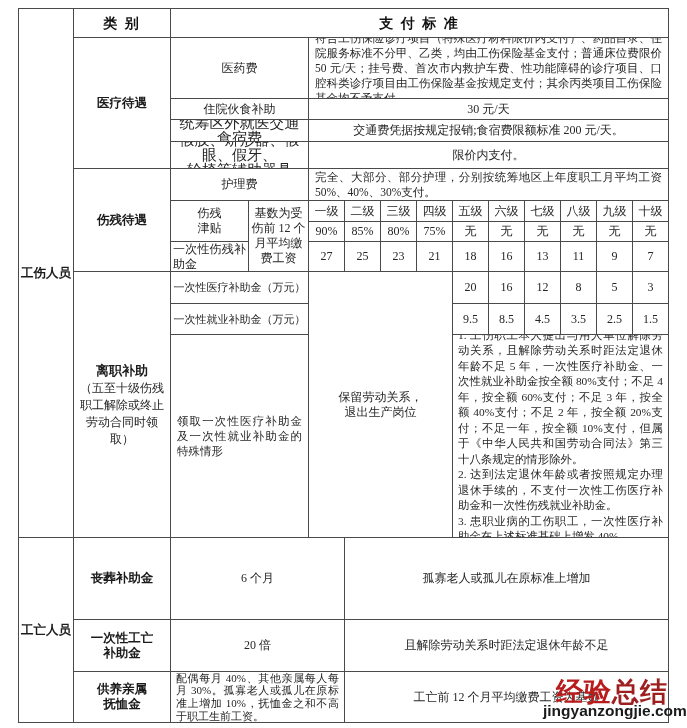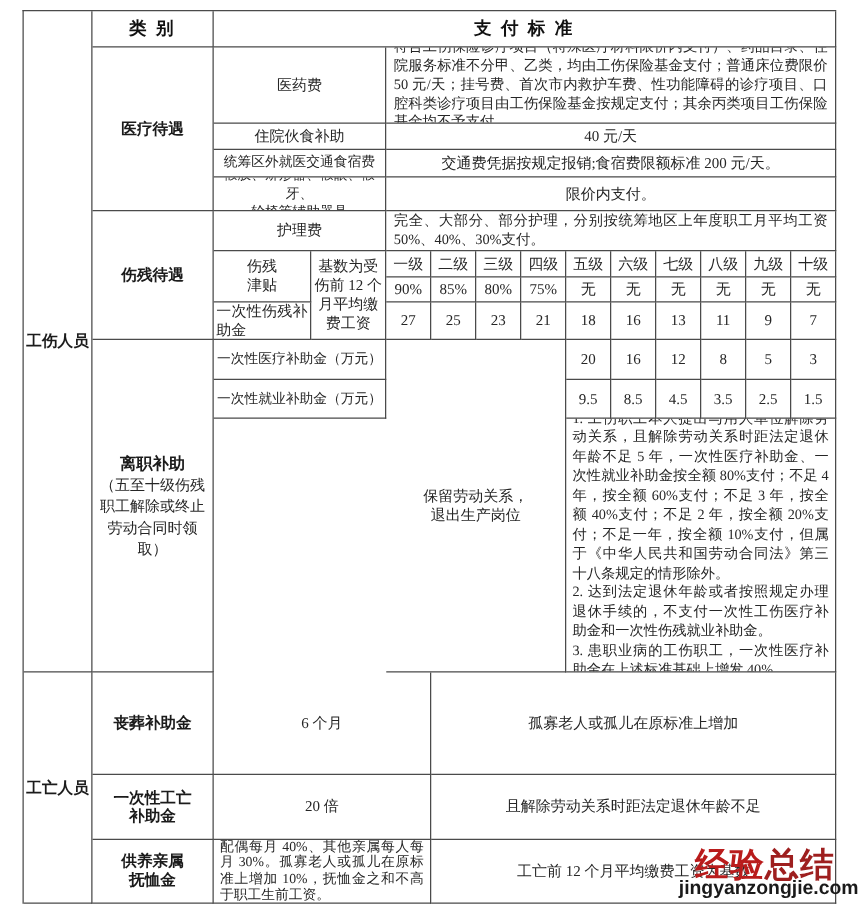--- a/index.html
+++ b/index.html
@@ -24,21 +24,21 @@
     text-align:center;
     font-size:12px;line-height:15px;
     padding:1px 2px;box-sizing:border-box;
     overflow:hidden;
   }
   .b{font-weight:bold;color:#1b1b1b;font-size:12.5px;}
   .hdr{font-weight:bold;font-size:14px;letter-spacing:2px;color:#111;}
   .left{justify-content:flex-start;text-align:justify;}
   .txt{font-size:11.5px;line-height:15px;text-align:justify;padding:2px 6px;}
   .pre{white-space:pre-line;}
-  .sm{font-size:11px;}
+  .sm{font-size:15px;}
   .nowrap{white-space:nowrap;font-size:11px;}
   .rules{font-size:11.4px;line-height:15.5px;text-align:justify;align-items:flex-start;padding:3px 5px;}
   .col{flex-direction:column;}
   .note{font-weight:normal;font-size:12px;line-height:17px;}
   .title{font-weight:bold;font-size:13px;line-height:19px;color:#1b1b1b;}
   .dep{font-size:11px;line-height:12.7px;text-align:justify;padding:2px 5px;}
   .wm{position:absolute;z-index:5;font-weight:bold;white-space:nowrap;}
   .wm-main{left:556px;top:674px;font-size:27px;letter-spacing:1px;}
   .wm-site{left:543px;top:702px;font-size:15.5px;color:#1a1a1a;font-family:"Liberation Sans","DejaVu Sans",sans-serif;}
 </style>
@@ -50,21 +50,21 @@
   <div class="c b" style="grid-area:1/1/13/2">工伤人员</div>
   <div class="c hdr" style="grid-area:1/2/2/3">类 别</div>
 
   <div class="c b" style="grid-area:13/1/16/2">工亡人员</div>
   <div class="c b" style="grid-area:2/2/6/3">医疗待遇</div>
 
   <div class="c hdr" style="grid-area:1/3/2/15">支 付 标 准</div>
   <div class="c" style="grid-area:2/3/3/5">医药费</div>
   <div class="c txt left" style="grid-area:2/5/3/15">符合工伤保险诊疗项目（特殊医疗材料限价内支付）、药品目录、住院服务标准不分甲、乙类，均由工伤保险基金支付；普通床位费限价 50 元/天；挂号费、首次市内救护车费、性功能障碍的诊疗项目、口腔科类诊疗项目由工伤保险基金按规定支付；其余丙类项目工伤保险基金均不予支付。</div>
   <div class="c" style="grid-area:3/3/4/5">住院伙食补助</div>
-  <div class="c" style="grid-area:3/5/4/15">40 元/天</div>
+  <div class="c" style="grid-area:3/5/4/15">30 元/天</div>
   <div class="c sm" style="grid-area:4/3/5/5">统筹区外就医交通食宿费</div>
   <div class="c" style="grid-area:4/5/5/15">交通费凭据按规定报销;食宿费限额标准 200 元/天。</div>
   <div class="c sm pre" style="grid-area:5/3/6/5">假肢、矫形器、假眼、假牙、
 轮椅等辅助器具</div>
   <div class="c" style="grid-area:5/5/6/15">限价内支付。</div>
 
   <div class="c b" style="grid-area:6/2/10/3">伤残待遇</div>
   <div class="c" style="grid-area:6/3/7/5">护理费</div>
   <div class="c txt left" style="grid-area:6/5/7/15">完全、大部分、部分护理，分别按统筹地区上年度职工月平均工资 50%、40%、30%支付。</div>
 
@@ -121,20 +121,21 @@
   <div class="c" style="grid-area:10/14/11/15">3</div>
 
   <div class="c nowrap" style="grid-area:11/3/12/5">一次性就业补助金（万元）</div>
   <div class="c" style="grid-area:11/9/12/10">9.5</div>
   <div class="c" style="grid-area:11/10/12/11">8.5</div>
   <div class="c" style="grid-area:11/11/12/12">4.5</div>
   <div class="c" style="grid-area:11/12/12/13">3.5</div>
   <div class="c" style="grid-area:11/13/12/14">2.5</div>
   <div class="c" style="grid-area:11/14/12/15">1.5</div>
 
+  <div class="c txt" style="grid-area:12/3/13/5">领取一次性医疗补助金及一次性就业补助金的特殊情形</div>
   <div class="c rules col" style="grid-area:12/9/13/15">
     <div>1. 工伤职工本人提出与用人单位解除劳动关系，且解除劳动关系时距法定退休年龄不足 5 年，一次性医疗补助金、一次性就业补助金按全额 80%支付；不足 4 年，按全额 60%支付；不足 3 年，按全额 40%支付；不足 2 年，按全额 20%支付；不足一年，按全额 10%支付，但属于《中华人民共和国劳动合同法》第三十八条规定的情形除外。</div>
     <div>2. 达到法定退休年龄或者按照规定办理退休手续的，不支付一次性工伤医疗补助金和一次性伤残就业补助金。</div>
     <div>3. 患职业病的工伤职工，一次性医疗补助金在上述标准基础上增发 40%。</div>
   </div>
 
   <div class="c b" style="grid-area:13/2/14/3">丧葬补助金</div>
   <div class="c" style="grid-area:13/3/14/6">6 个月</div>
   <div class="c" style="grid-area:13/6/14/15">孤寡老人或孤儿在原标准上增加</div>
 

